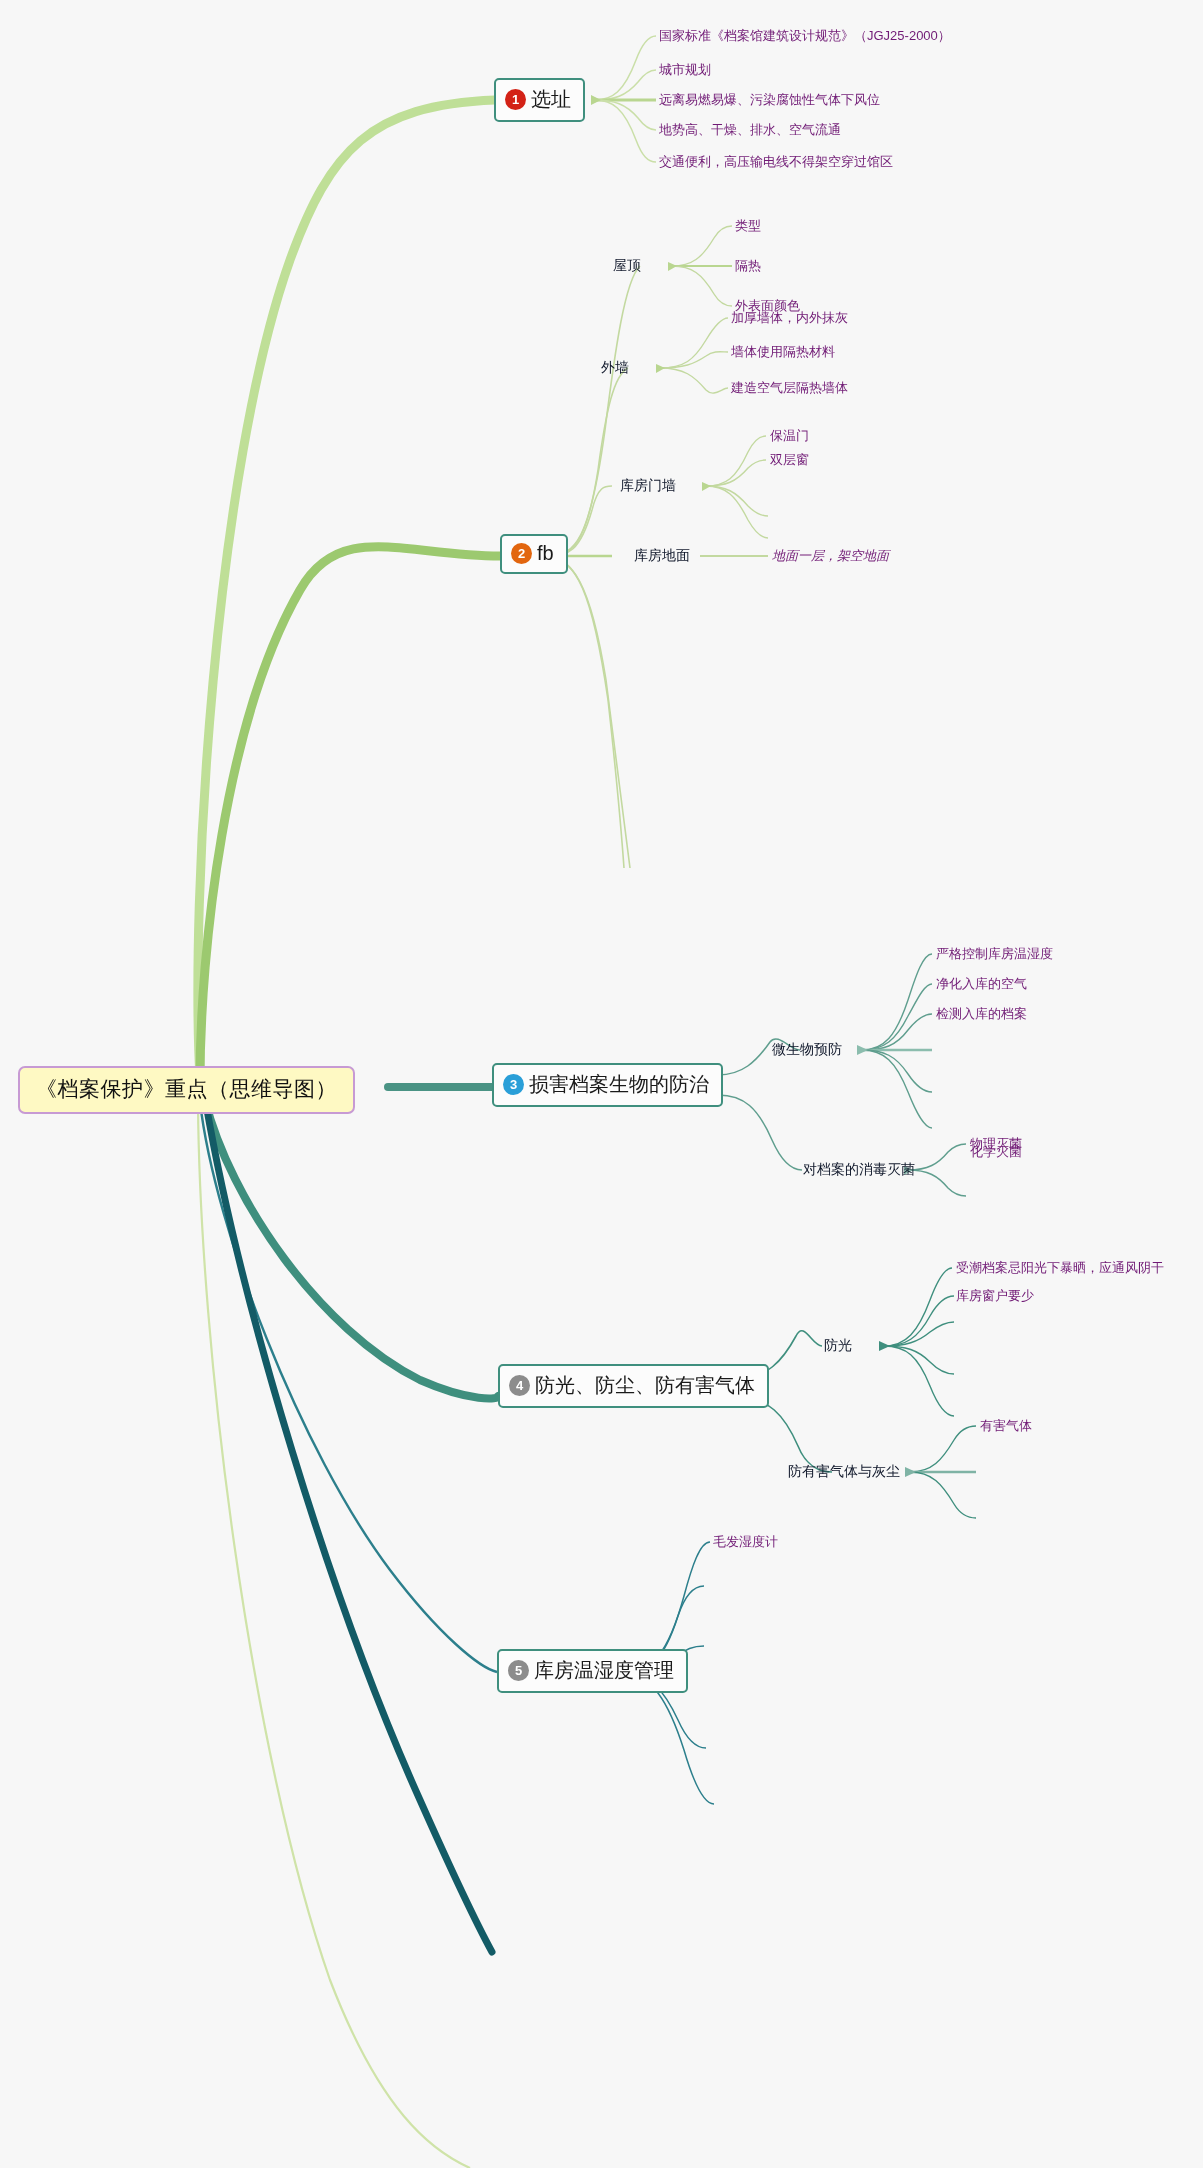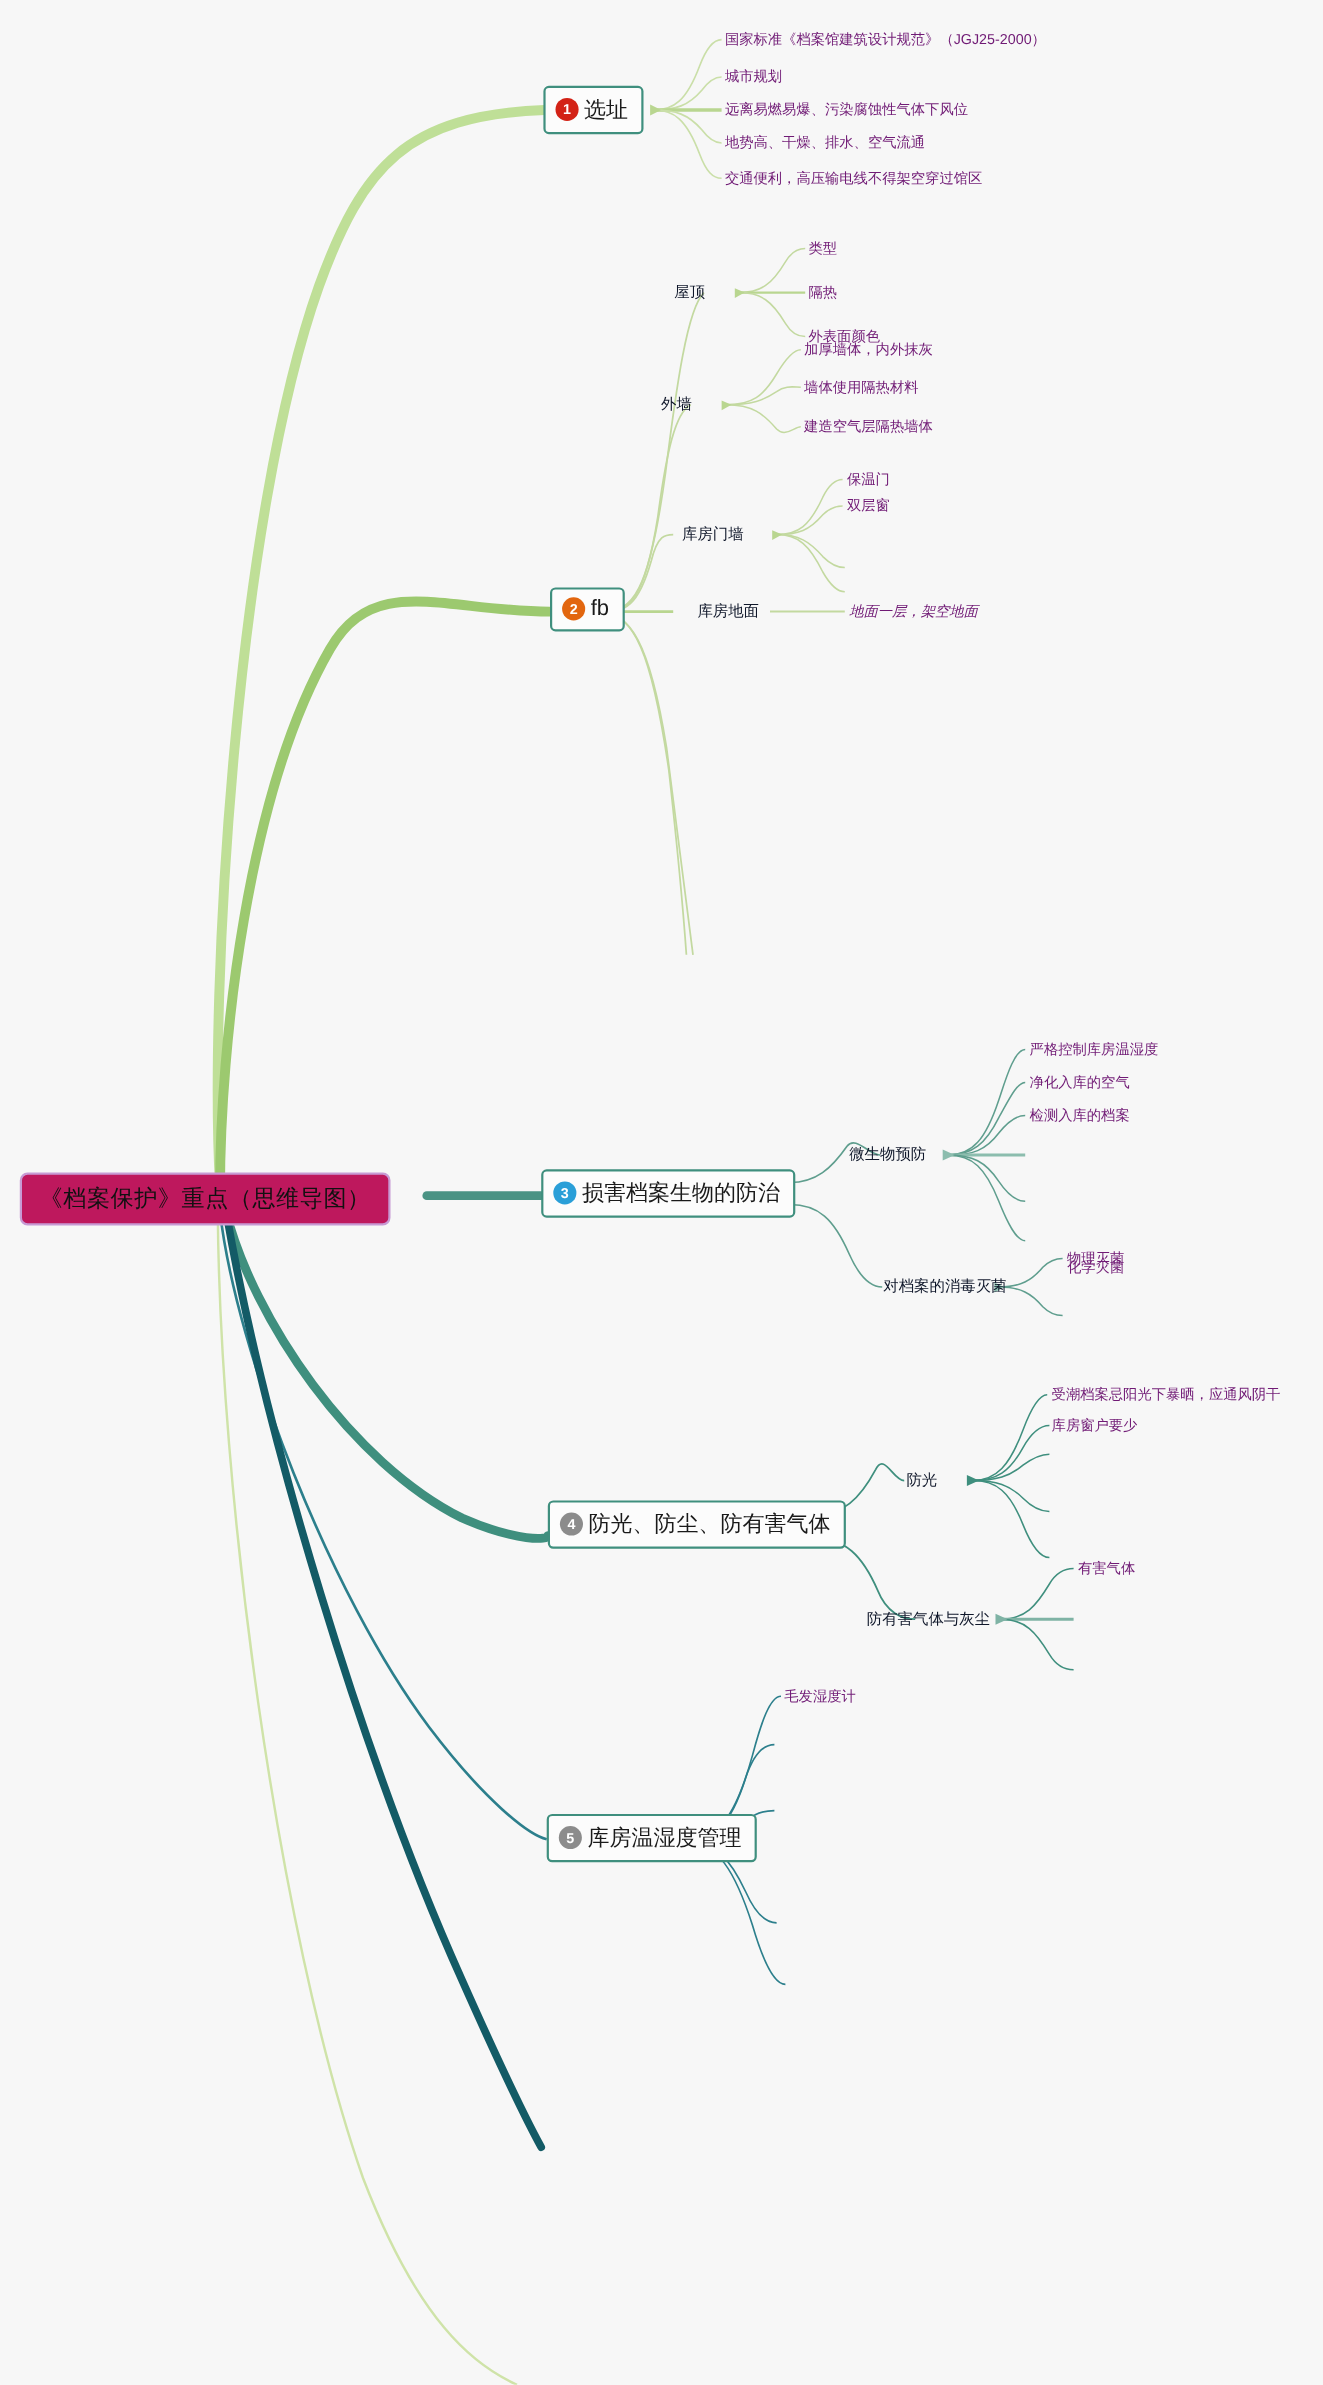--- a/index.html
+++ b/index.html
@@ -11,21 +11,21 @@
   }
   #canvas{position:absolute;inset:0;width:1203px;height:2168px;}
   svg.links{position:absolute;left:0;top:0;width:1203px;height:2168px;pointer-events:none;}
 
   
   .node{position:absolute;white-space:nowrap;}
 
   .root{
     left:18px;top:1066px;
     border:2px solid #c79ad4;
-    background:#be185d;
+    background:#fef9c3;
     border-radius:7px;
     padding:7px 16px 9px 16px;
     font-size:21px;color:#111;
     letter-spacing:.5px;
   }
 
   .branch{
     border:2px solid #3f8f7e;
     background:#fcfcfc;
     border-radius:5px;

